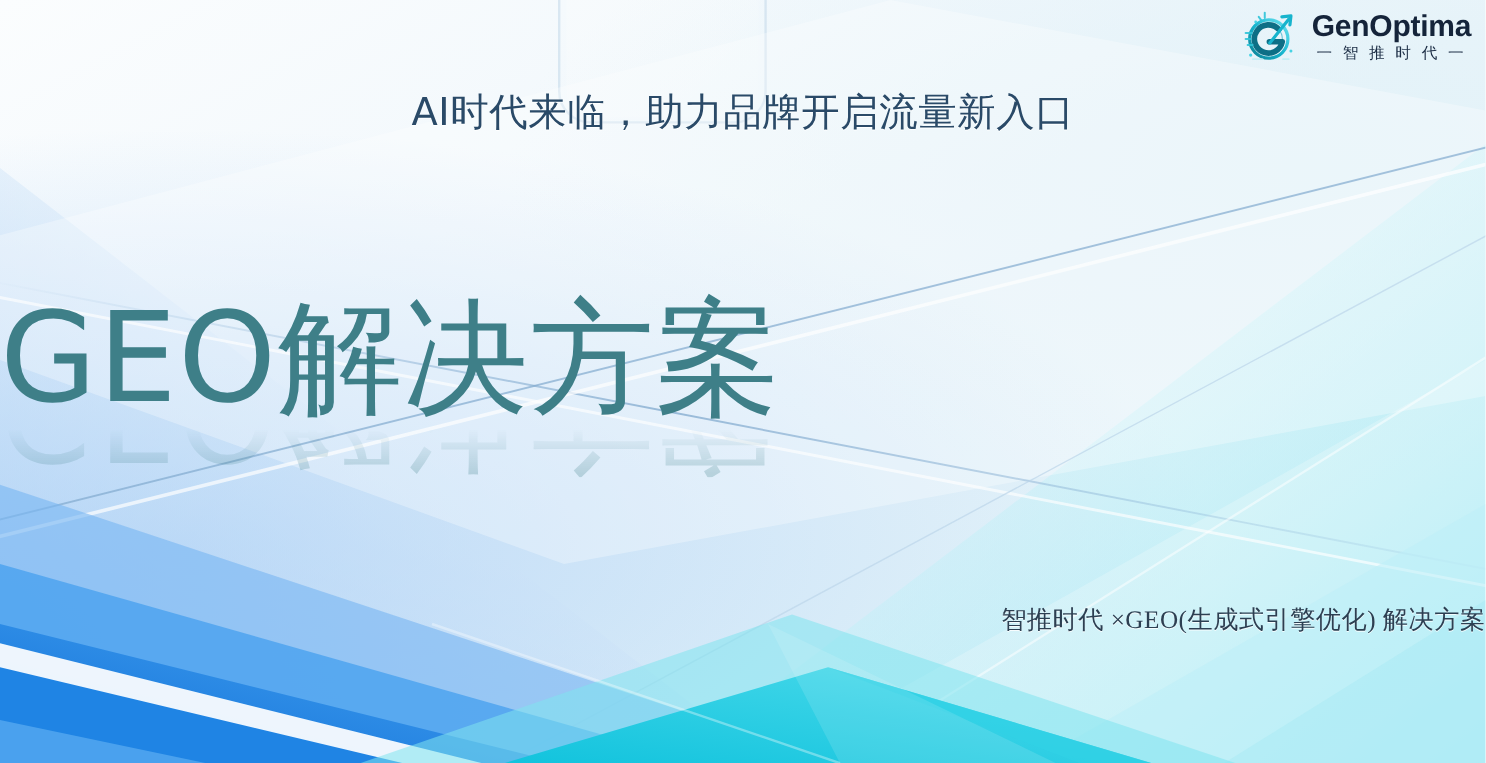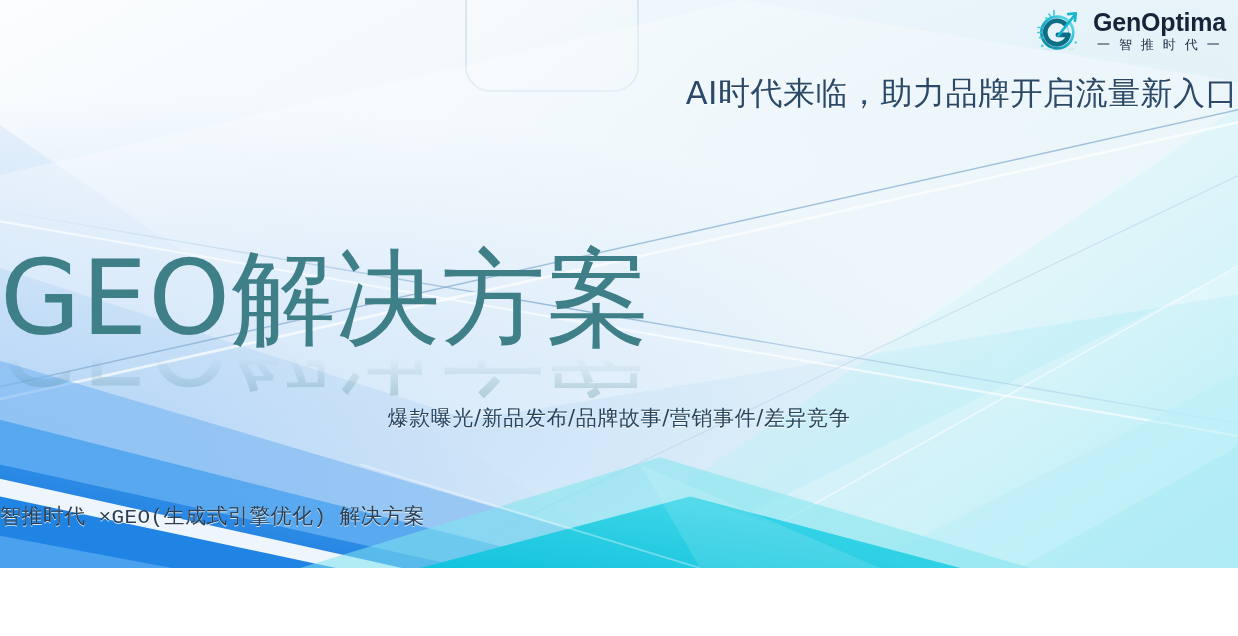--- a/index.html
+++ b/index.html
@@ -1,20 +1,20 @@
 <!DOCTYPE html>
 <html><head>
 <meta charset="utf-8">
 <style>
   * { margin:0; padding:0; box-sizing:border-box; }
   html,body { width:1238px; height:636px; overflow:hidden; background:#fff; }
   body { font-family:"Liberation Sans","DejaVu Sans",sans-serif; }
 
   .slide{
-    position:relative; width:1238px; height:568px; overflow:hidden;
+    position:relative; width:1238px; height:636px; overflow:hidden;
     background:
       radial-gradient(120% 95% at 12% 72%, rgba(150,196,244,.55) 0%, rgba(150,196,244,0) 58%),
       radial-gradient(90% 70% at 88% 22%, rgba(226,242,248,.9) 0%, rgba(226,242,248,0) 60%),
       linear-gradient(152deg,#fbfdfe 0%,#f2f8fc 30%,#eaf4fa 52%,#e6f4f9 70%,#e9f7fa 100%);
   }
 
   
   .bg{position:absolute; inset:0; pointer-events:none;}
   .bg svg{position:absolute; inset:0; width:100%; height:100%; display:block;}
 
@@ -35,21 +35,21 @@
   }
 
   
   .headline{
     position:absolute; top:72px; left:0; right:0; text-align:center; z-index:6;
     color:#2a4a68; font-size:32px; font-weight:500; line-height:1.32;
     letter-spacing:.5px;
     font-family:"DejaVu Sans","Liberation Sans",sans-serif;
     text-shadow:0 1px 0 rgba(255,255,255,.9);
   }
-  .headline span{display:block;text-align:right;}
+  .headline span{display:block;}
 
   
   .hero{
     position:absolute; top:246px; left:0; right:0; text-align:left; z-index:6;
   }
   .hero-title{
     font-size:104px; line-height:1; font-weight:400; color:#3e7f88;
     letter-spacing:1px;
     font-family:"DejaVu Sans","Liberation Sans",sans-serif;
   }
@@ -67,23 +67,23 @@
   
   .keywords{
     position:absolute; top:404px; left:0; right:0; text-align:center; z-index:6;
     color:#27455f; font-size:21px; font-weight:500; letter-spacing:.6px;
     font-family:"DejaVu Sans","Liberation Sans",sans-serif;
     text-shadow:0 1px 0 rgba(255,255,255,.85);
   }
 
   
   .footer-line{
-    position:absolute; top:502px; left:0; right:0; text-align:left; z-index:6;
+    position:absolute; top:502px; left:0; right:0; text-align:right; z-index:6;
     color:#2c3f52; font-size:21px; font-weight:400; letter-spacing:.4px;
-    font-family:Liberation Mono, monospace;
+    font-family:Liberation Serif, serif;
     text-shadow:0 1px 0 rgba(255,255,255,.8);
   }
 </style>
 </head>
 <body>
 
 <div class="slide">
 
   <div class="bg">
     <svg viewBox="0 0 1238 636" preserveAspectRatio="none">
@@ -196,17 +196,16 @@
 
   <div class="headline">
     <span>AI时代来临，助力品牌开启流量新入口</span>
   </div>
 
   <div class="hero">
     <div class="hero-title">GEO解决方案</div>
     <div class="hero-reflect">GEO解决方案</div>
   </div>
 
-  <div class="keywords">爆款曝光/新品发布/品牌故事/营销事件/差异竞争</div>
 
   <div class="footer-line">智推时代 ×GEO(生成式引擎优化) 解决方案</div>
 
 </div>
 
 </body></html>

